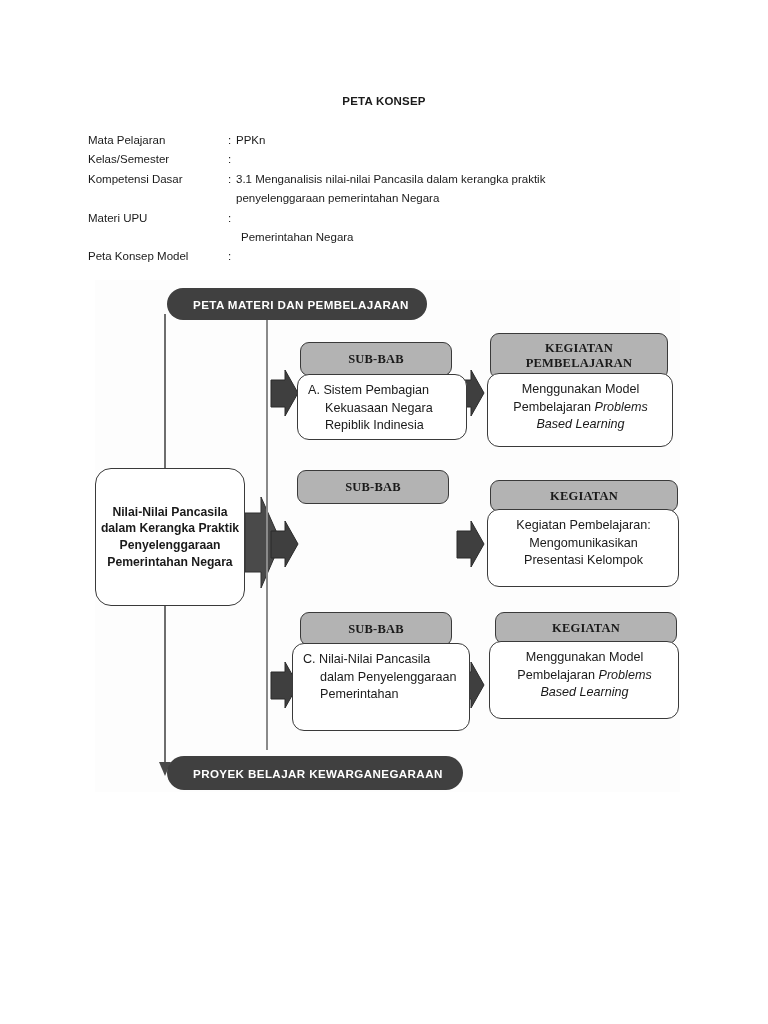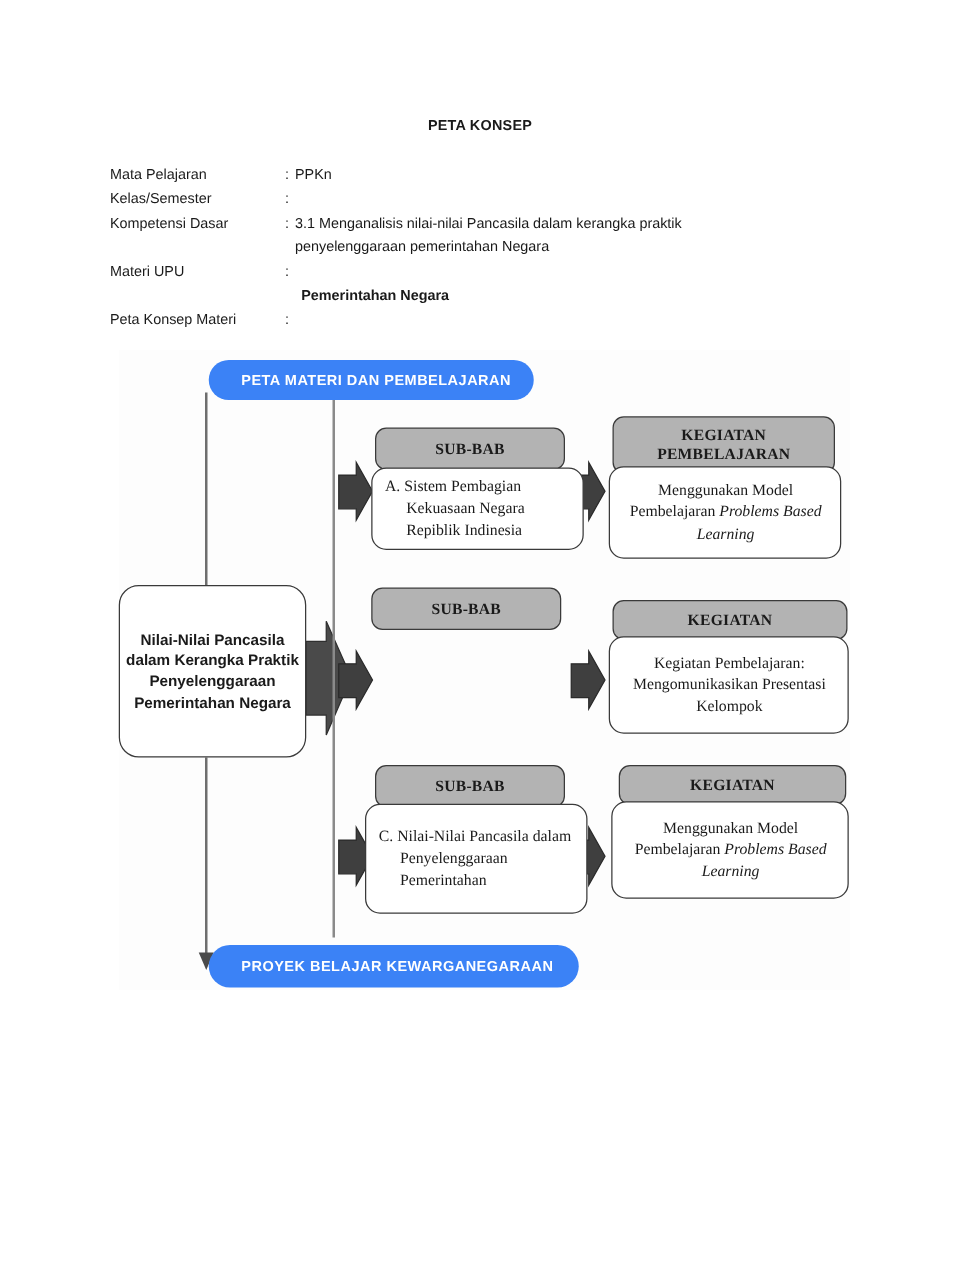--- a/index.html
+++ b/index.html
@@ -45,21 +45,21 @@
   .meta-sep {
     width: 8px;
     flex: 0 0 8px;
   }
   .meta-value {
     flex: 1 1 auto;
   }
   .meta-cont {
     padding-left: 148px;
   }
-  .meta-cont.tight { padding-left: 153px; font-weight: bold; }
+  .meta-cont.tight { padding-left: 153px; }
 
   
   #diagram {
     position: absolute;
     left: 95px;
     top: 280px;
     width: 585px;
     height: 512px;
     background: #fdfdfd;
   }
@@ -85,25 +85,25 @@
     background: #b3b3b3;
     border-radius: 9px;
     font-family: "Liberation Serif", serif;
     font-weight: bold;
     font-size: 12.5px;
     text-align: center;
     line-height: 15px;
     letter-spacing: .2px;
   }
   .body-box {
-    font-family: Liberation Serif, serif;
+    font-family: Liberation Sans, sans-serif;
     font-size: 12.6px;
     line-height: 17.6px;
     text-align: left;
-    align-items: center;
+    align-items: flex-start;
     justify-content: flex-start;
     padding: 7px 9px 7px 10px;
     border-radius: 12px;
   }
   .body-box.center {
     text-align: center;
     justify-content: center;
   }
   .body-box .inner { width: 100%; }
   .body-box .inner.hang {
@@ -120,21 +120,21 @@
     line-height: 16.6px;
     text-align: center;
     border-radius: 16px;
     border-width: 1.4px;
   }
 
   
   .pill {
     position: absolute;
     box-sizing: border-box;
-    background: #3b82f6;
+    background: #404040;
     border-radius: 999px;
     color: #ffffff;
     display: flex;
     align-items: center;
     font-family: "Liberation Sans", sans-serif;
     font-weight: bold;
     font-size: 11.6px;
     letter-spacing: .4px;
     padding-left: 26px;
   }
@@ -159,21 +159,21 @@
     <span class="meta-sep">:</span>
     <span class="meta-value">3.1 Menganalisis nilai-nilai Pancasila dalam kerangka praktik</span>
   </div>
   <div class="meta-cont">penyelenggaraan pemerintahan Negara</div>
   <div class="meta-row">
     <span class="meta-label">Materi UPU</span>
     <span class="meta-sep">:</span>
   </div>
   <div class="meta-cont tight">Pemerintahan Negara</div>
   <div class="meta-row">
-    <span class="meta-label">Peta Konsep Materi</span>
+    <span class="meta-label">Peta Konsep Model</span>
     <span class="meta-sep">:</span>
     <span class="meta-value"></span>
   </div>
 </div>
 
 <div id="diagram">
 
   <svg viewBox="0 0 585 512">
 
     <g stroke="#6e6e6e" stroke-width="2" fill="none">

